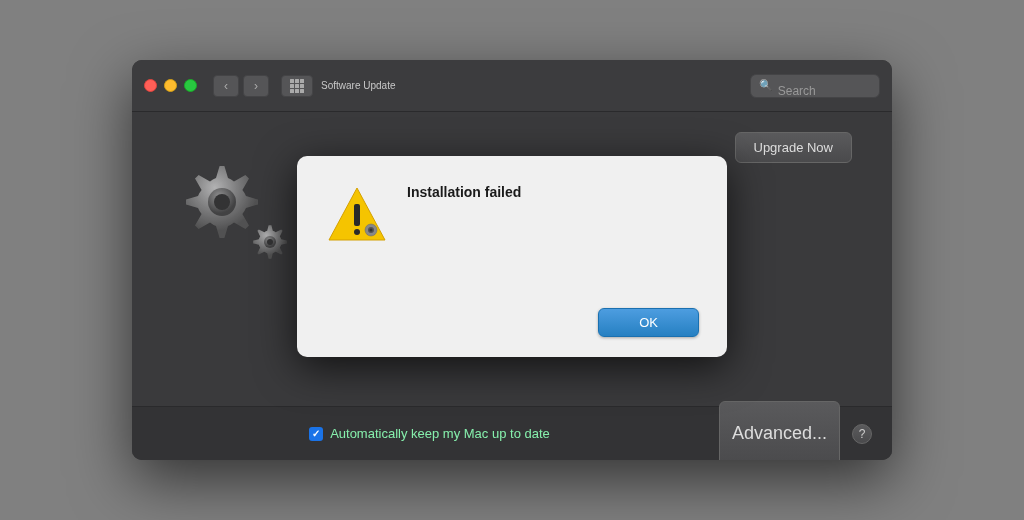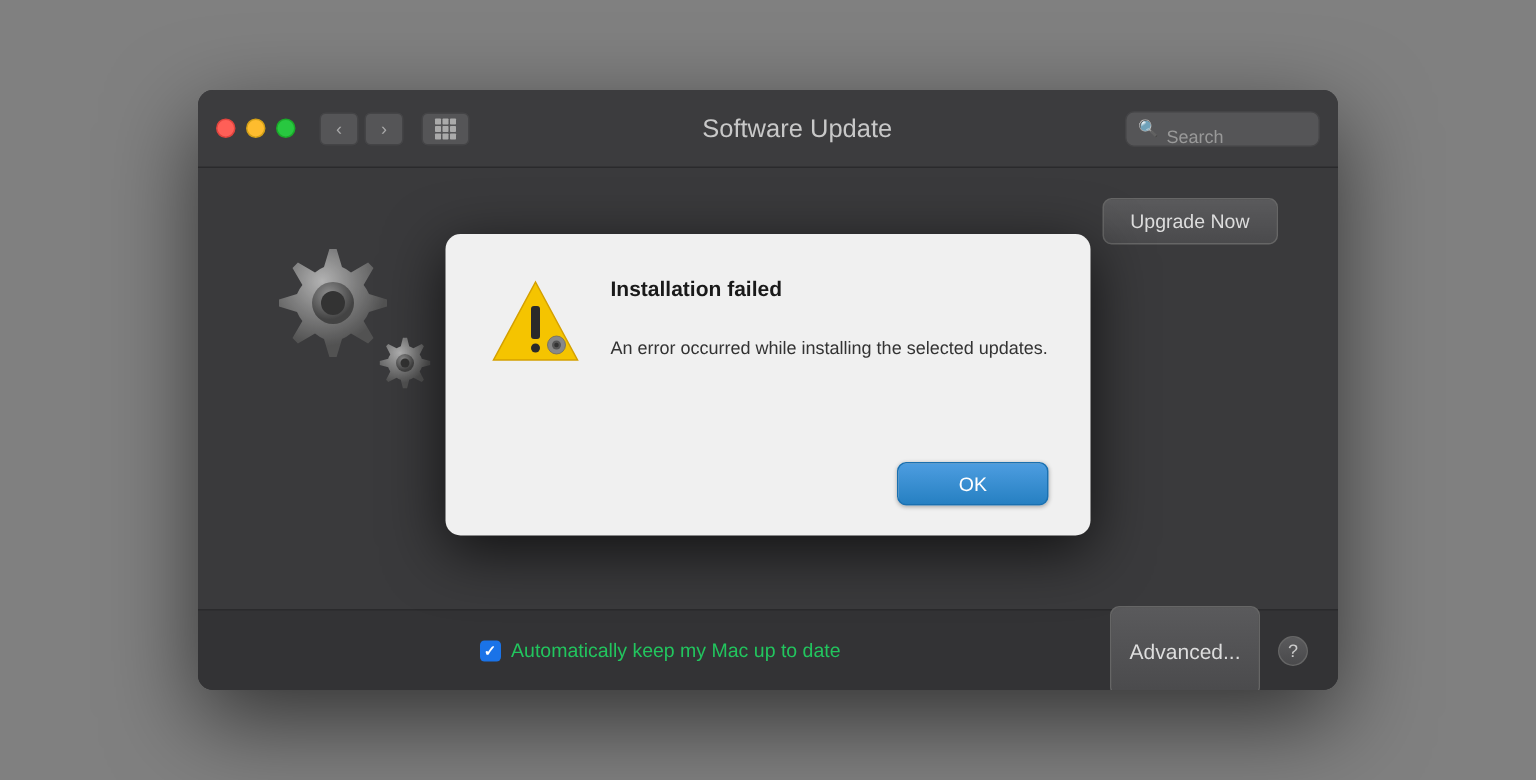--- a/index.html
+++ b/index.html
@@ -96,23 +96,22 @@
 
     .grid-dot {
       width: 4px;
       height: 4px;
       background: #aaa;
       border-radius: 0.5px;
     }
 
     .title-text {
       flex: 1;
-      text-align: center;
       color: #c8c8c8;
-      font-size: 17px;
+      font-size: 10px;
       font-weight: 500;
     }
 
     .search-box {
       display: flex;
       align-items: center;
       background: #555557;
       border: 1px solid #444446;
       border-radius: 6px;
       padding: 3px 8px;
@@ -210,31 +209,31 @@
       flex-shrink: 0;
     }
 
     .checkmark {
       color: white;
       font-size: 10px;
       font-weight: bold;
     }
 
     .checkbox-label {
-      color: #22c55e;
+      color: #86efac;
       font-size: 13px;
     }
 
     .advanced-btn {
       background: linear-gradient(to bottom, #5a5a5c, #4a4a4c);
       border: 1px solid #666;
       border-radius: 6px;
       color: #ddd;
       padding: 21px 12px;
-      font-size: 14px;
+      font-size: 18px;
       cursor: pointer;
     }
 
     .help-btn {
       width: 20px;
       height: 20px;
       background: linear-gradient(to bottom, #5a5a5c, #4a4a4c);
       border: 1px solid #666;
       border-radius: 50%;
       color: #ccc;
@@ -280,21 +279,21 @@
     }
 
     .dialog-text-area {
       flex: 1;
     }
 
     .dialog-title {
       font-size: 14px;
       font-weight: 700;
       color: #1a1a1a;
-      margin-bottom: 23px;
+      margin-bottom: 6px;
     }
 
     .dialog-message {
       font-size: 12px;
       color: #333;
       line-height: 1.5;
     }
 
     .dialog-buttons {
       display: flex;
@@ -421,21 +420,20 @@
               <g transform="translate(42,42) scale(0.5)">
                 <circle cx="8" cy="8" r="12" fill="#888" stroke="#666" stroke-width="1"></circle>
                 <circle cx="8" cy="8" r="6" fill="#555"></circle>
                 <circle cx="8" cy="8" r="3" fill="#333"></circle>
               </g>
             </svg>
           </div>
 
           <div class="dialog-text-area">
             <div class="dialog-title">Installation failed</div>
-            <div class="dialog-message">An error occurred while installing the selected updates.</div>
           </div>
         </div>
 
         <div class="dialog-buttons">
           <button class="ok-btn">OK</button>
         </div>
       </div>
     </div>
 
   </div>

